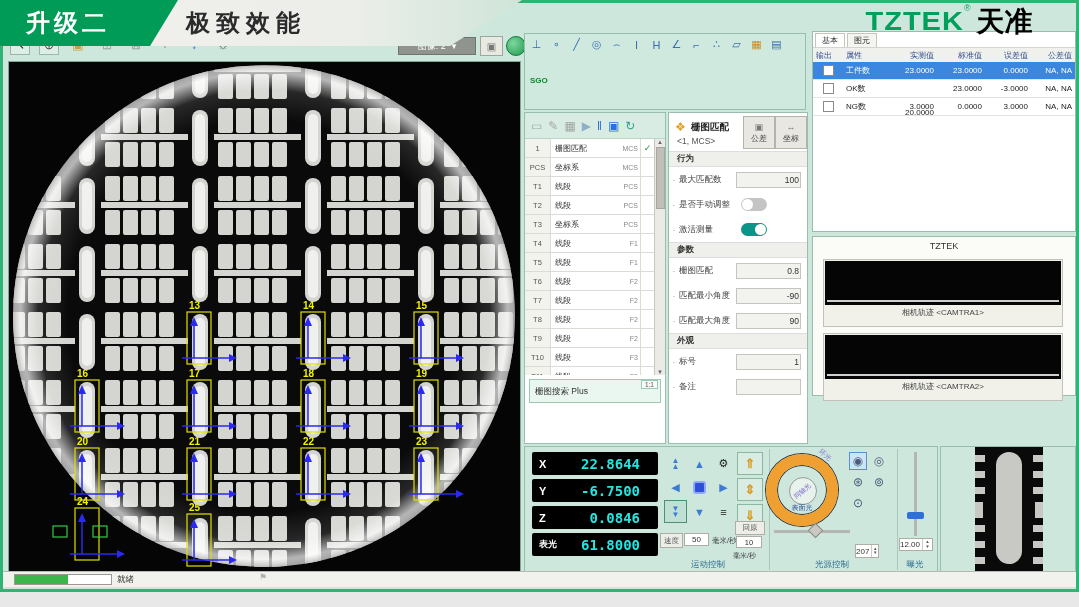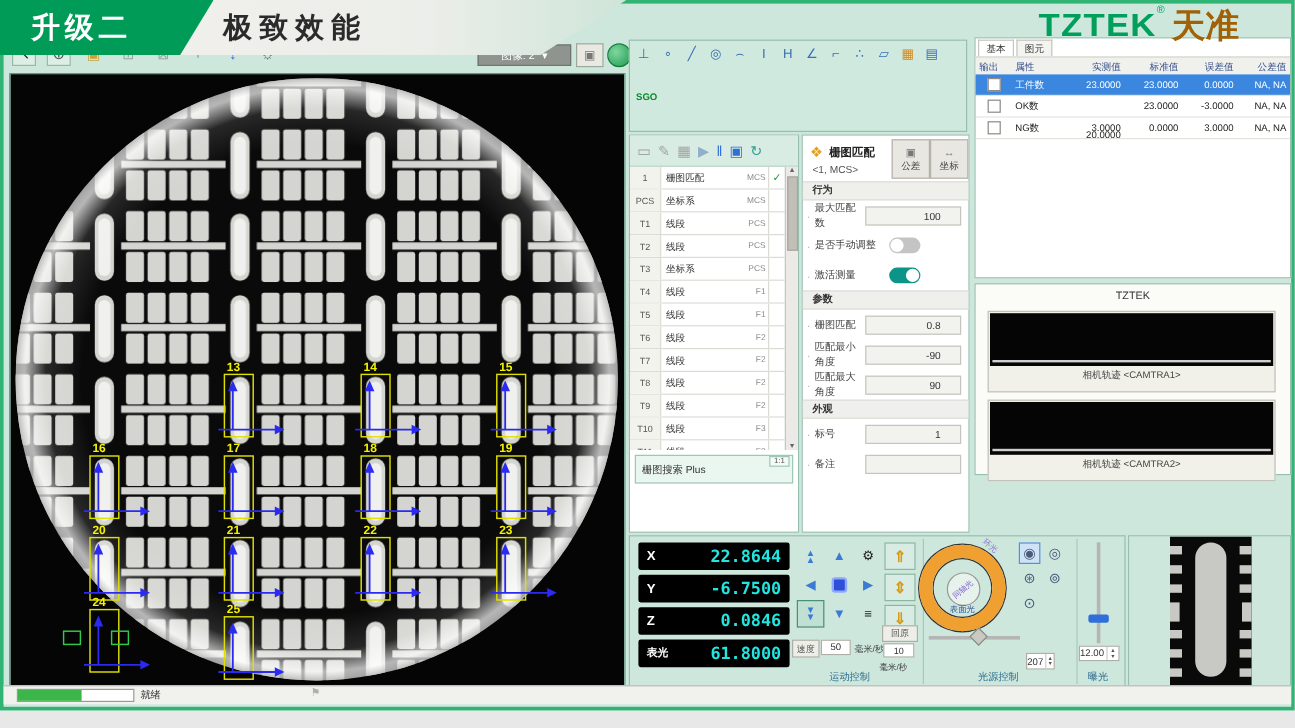--- a/index.html
+++ b/index.html
@@ -12,21 +12,21 @@
   #banner-green{left:0;top:0;width:178px;height:46px;background:#009b57;
      clip-path:polygon(0 0,178px 0,150px 46px,0 46px);}
   #banner-light{left:140px;top:0;width:382px;height:46px;
      background:linear-gradient(90deg,#f0efec 0%,#eceeea 55%,#cfe5d8 100%);
      clip-path:polygon(28px 0,382px 0,310px 46px,0 46px);}
   #banner-badge{left:26px;top:7px;color:#fff;font-size:24px;font-weight:bold;letter-spacing:4px;}
   #banner-title{left:186px;top:7px;color:#2b2b2b;font-size:24px;font-weight:bold;letter-spacing:6px;}
   
   #logo{left:824px;top:3px;width:250px;height:36px;text-align:center;white-space:nowrap;}
   #logo .b{font-size:29px;font-weight:900;color:#00a05c;letter-spacing:1px;transform:scaleY(.92);display:inline-block;}
-  #logo .c{font-size:28px;font-weight:900;color:#a16207;margin-left:6px;}
+  #logo .c{font-size:28px;font-weight:900;color:#000000;margin-left:6px;}
   #logo .r{font-size:9px;color:#00a05c;vertical-align:top;}
   
   #viewer-toolbar{left:8px;top:33px;width:513px;height:26px;}
   #viewer-toolbar-icons{left:2px;top:2px;display:flex;gap:9px;align-items:center;}
   .vt-icon{width:18px;height:18px;display:flex;align-items:center;justify-content:center;
      font-size:12px;border:1px solid transparent;}
   .vt-icon.boxed{border:1px solid #9ab8aa;background:#ddeee6;}
   #channel-select{left:390px;top:4px;width:76px;height:16px;background:#8f948f;border:1px solid #6f746f;
      color:#fff;font-size:9px;display:flex;align-items:center;justify-content:center;gap:6px;}
   #cam-btn{left:472px;top:3px;width:21px;height:18px;background:#e9e9e2;border:1px solid #9aa89d;
@@ -71,21 +71,21 @@
   .prop-btn{top:3px;width:30px;height:31px;background:#e9e7e2;border:1px solid #b5b2aa;position:absolute;
      display:flex;flex-direction:column;align-items:center;justify-content:center;font-size:8px;color:#444;gap:1px;}
   .prop-btn .ic{font-size:9px;color:#777;}
   #prop-sections{left:0;top:38px;width:138px;position:absolute;}
   .sec-band{height:14px;background:#efefec;border-top:1px solid #ddd;border-bottom:1px solid #ddd;
      font-size:8.5px;font-weight:bold;color:#333;display:flex;align-items:center;padding-left:8px;}
   .fld{height:25px;display:flex;align-items:center;font-size:8.5px;color:#444;}
   .fld .bullet{width:10px;text-align:center;color:#999;}
   .fld .lab{flex:1;}
   .fld .inp{width:62px;height:14px;margin-right:6px;background:#f2f2ee;border:1px solid #c5c5bd;
-     font-size:8.5px;color:#333;display:flex;align-items:center;justify-content:flex-end;padding-right:16px;}
+     font-size:8.5px;color:#333;display:flex;align-items:center;justify-content:flex-end;padding-right:1px;}
   .toggle{width:26px;height:13px;border-radius:7px;background:#c4c4c4;margin-right:40px;position:relative;}
   .toggle .knob{position:absolute;top:1px;left:1px;width:11px;height:11px;border-radius:50%;background:#fff;}
   .toggle.on{background:#0d9488;}
   .toggle.on .knob{left:14px;}
   
   #results{left:812px;top:31px;width:264px;height:201px;background:#fff;border:1px solid #98bfae;box-sizing:border-box;}
   #res-tabs{left:2px;top:1px;display:flex;gap:2px;}
   .res-tab{font-size:8px;color:#333;border:1px solid #c5c5bd;border-bottom:none;background:#f4f4f0;padding:1px 6px;}
   .res-tab.active{background:#fff;}
   #res-header{left:0;top:15px;width:262px;height:15px;background:#f0f0ec;border-top:1px solid #d5d5cf;border-bottom:1px solid #d5d5cf;
@@ -104,21 +104,21 @@
   .traj-item{position:absolute;left:10px;width:240px;height:68px;border:1px solid #c2c2ba;background:#f1f1ea;box-sizing:border-box;}
   .traj-black{position:absolute;left:1px;top:1px;width:236px;height:44px;background:#050505;}
   .traj-black::after{content:"";position:absolute;left:2px;bottom:3px;width:232px;height:2px;background:#cfcfcf;}
   .traj-cap{position:absolute;left:0;top:47px;width:238px;text-align:center;font-size:8px;color:#444;}
   
   #bottom-box{left:524px;top:446px;width:414px;height:127px;border:1px solid #98bfae;box-sizing:border-box;background:#cde7dd;}
   .vdiv{position:absolute;top:2px;width:1px;height:121px;background:#a9c8bb;}
   #dro{left:532px;top:452px;width:126px;}
   .dro-row{height:23px;margin-bottom:4px;background:#000;border-radius:2px;display:flex;align-items:center;}
   .dro-lab{color:#fff;font-weight:bold;font-size:11px;padding-left:7px;width:30px;}
-  .dro-val{flex:1;text-align:right;padding-right:7px;color:#22e5e0;font-weight:bold;font-size:14px;
+  .dro-val{flex:1;text-align:right;padding-right:18px;color:#22e5e0;font-weight:bold;font-size:14px;
      font-family:"DejaVu Sans Mono",monospace;}
   #jog{left:664px;top:452px;width:75px;display:grid;grid-template-columns:repeat(3,23px);grid-auto-rows:23px;gap:1px;}
   .jog-btn{display:flex;align-items:center;justify-content:center;color:#3b7bd4;font-size:11px;border:1px solid transparent;}
   .jog-btn.pressed{border:1px solid #4a8f78;background:#bfe0d2;}
   .jog-btn .dbl{display:flex;flex-direction:column;line-height:6px;font-size:8px;}
   .jog-dark{color:#222 !important;}
   .stopbox{width:13px;height:13px;background:#2f4fd8;border-radius:3px;border:2px solid #8fa8ff;box-sizing:border-box;}
   #speed-label{left:660px;top:533px;width:21px;height:13px;border:1px solid #aeaea6;background:#eeeee8;
      font-size:7.5px;color:#555;display:flex;align-items:center;justify-content:center;}
   #speed-input{left:684px;top:533px;width:25px;height:13px;border:1px solid #aeaea6;background:#fff;

